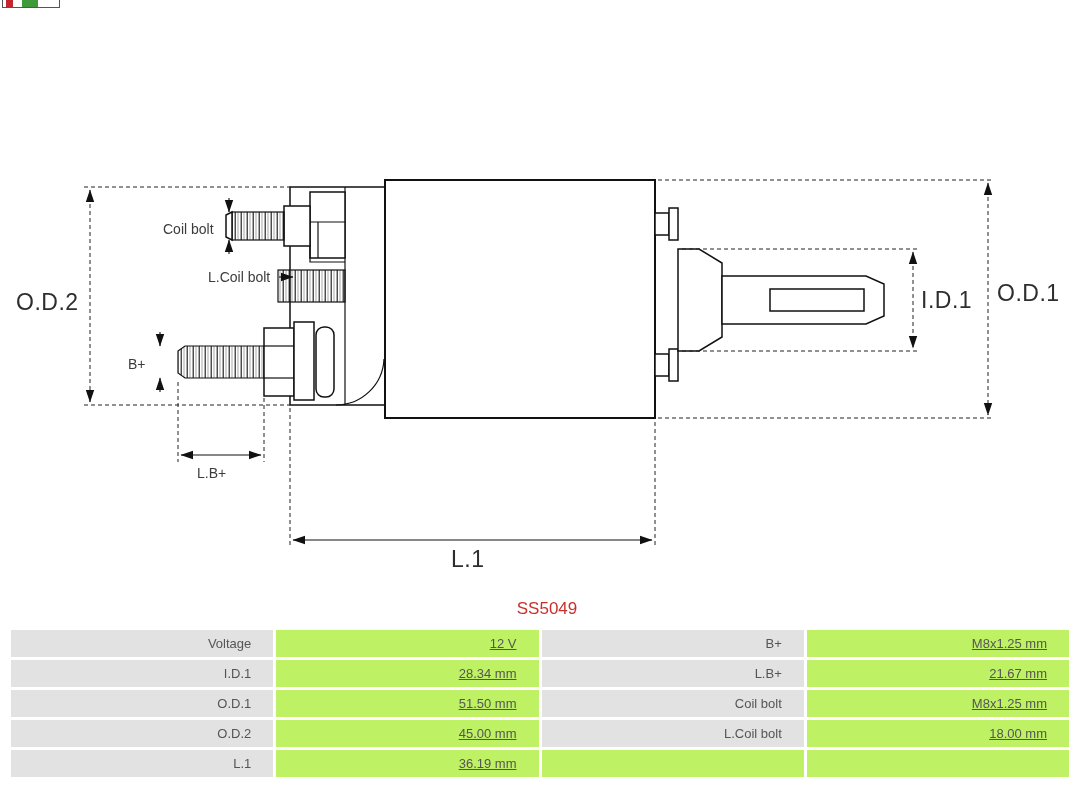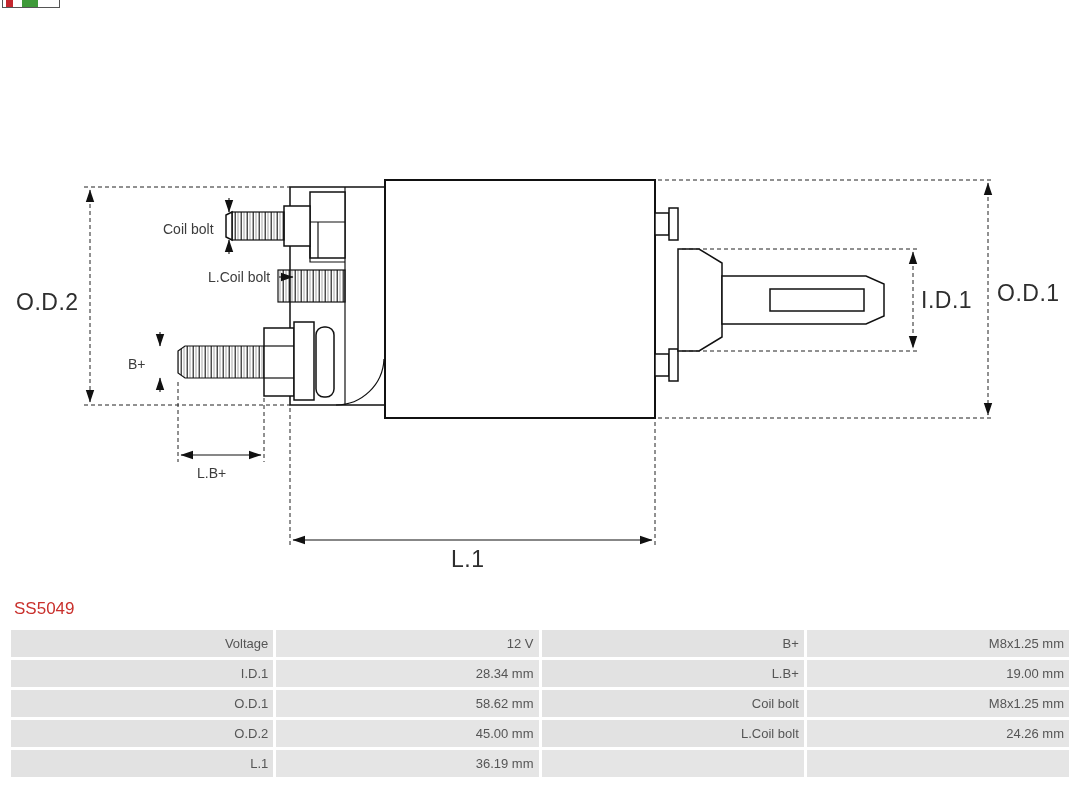--- a/index.html
+++ b/index.html
@@ -21,31 +21,31 @@
   .shape{fill:#ffffff;stroke:#111111;stroke-width:1.5;}
   .shape-thick{fill:#ffffff;stroke:#111111;stroke-width:2;}
   .thread{fill:url(#thread);stroke:#111111;stroke-width:1.2;}
   .iline{fill:none;stroke:#111111;stroke-width:1.2;}
   .dash{fill:none;stroke:#222222;stroke-width:1;stroke-dasharray:4 3;}
   .dim{fill:none;stroke:#111111;stroke-width:1.1;}
   .dim-big{font-size:23px;fill:#2e2e2e;letter-spacing:.5px;}
   .dim-small{font-size:14px;fill:#3c3c3c;}
 
   .part-code{
-    margin:3px 0 8px 14px;font-size:17px;font-weight:400;color:#c9302c;
+    margin:3px 0 8px 14px;font-size:17px;font-weight:400;color:#c9302c;text-align:center;
   }
   .spec-table{
     width:1064px;margin:0 8px;border-collapse:separate;border-spacing:3px;table-layout:fixed;
   }
   .spec-table td{
-    height:27px;padding:0 5px;font-size:13px;color:#555555;
+    height:27px;padding:0 22px;font-size:13px;color:#555555;
     text-align:right;vertical-align:middle;white-space:nowrap;overflow:hidden;
   }
   td.lbl{background:#e2e2e2;}
-  td.val{background:#e5e5e5;}
+  td.val{background:#bef264;text-decoration:underline;}
 </style>
 </head>
 <body>
 
 <div class="logo-fragment">
   <span class="lf-red"></span>
   <span class="lf-green"></span>
 </div>
 
 <div class="drawing">
@@ -161,33 +161,33 @@
     <tr>
       <td class="lbl">Voltage</td>
       <td class="val">12 V</td>
       <td class="lbl">B+</td>
       <td class="val">M8x1.25 mm</td>
     </tr>
     <tr>
       <td class="lbl">I.D.1</td>
       <td class="val">28.34 mm</td>
       <td class="lbl">L.B+</td>
-      <td class="val">19.00 mm</td>
+      <td class="val">21.67 mm</td>
     </tr>
     <tr>
       <td class="lbl">O.D.1</td>
-      <td class="val">58.62 mm</td>
+      <td class="val">51.50 mm</td>
       <td class="lbl">Coil bolt</td>
       <td class="val">M8x1.25 mm</td>
     </tr>
     <tr>
       <td class="lbl">O.D.2</td>
       <td class="val">45.00 mm</td>
       <td class="lbl">L.Coil bolt</td>
-      <td class="val">24.26 mm</td>
+      <td class="val">18.00 mm</td>
     </tr>
     <tr>
       <td class="lbl">L.1</td>
       <td class="val">36.19 mm</td>
       <td class="val"></td>
       <td class="val"></td>
     </tr>
   </tbody>
 </table>
 

